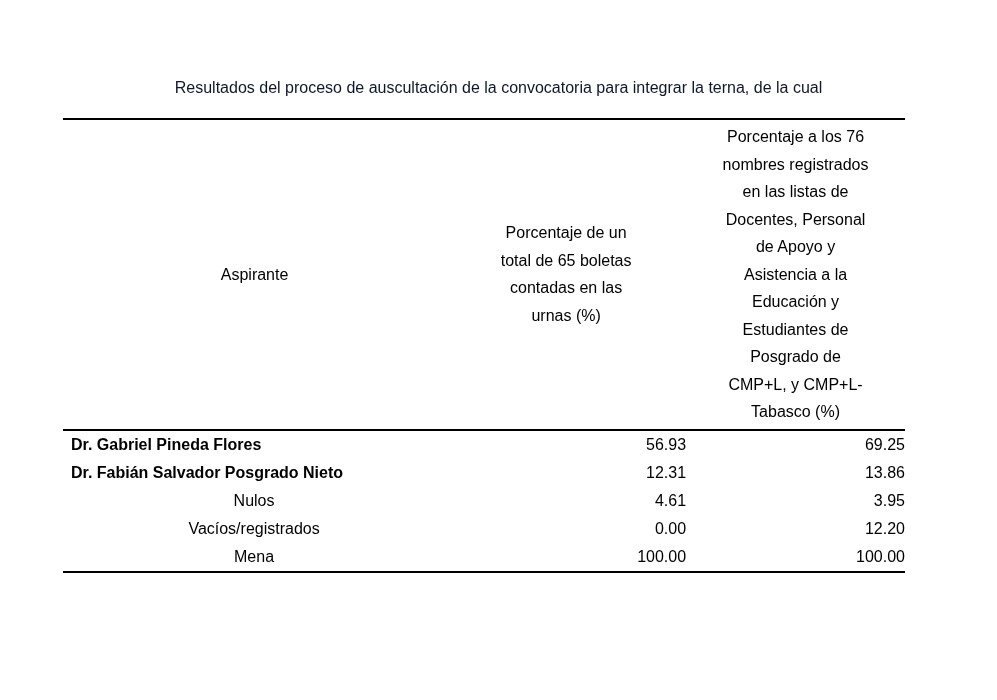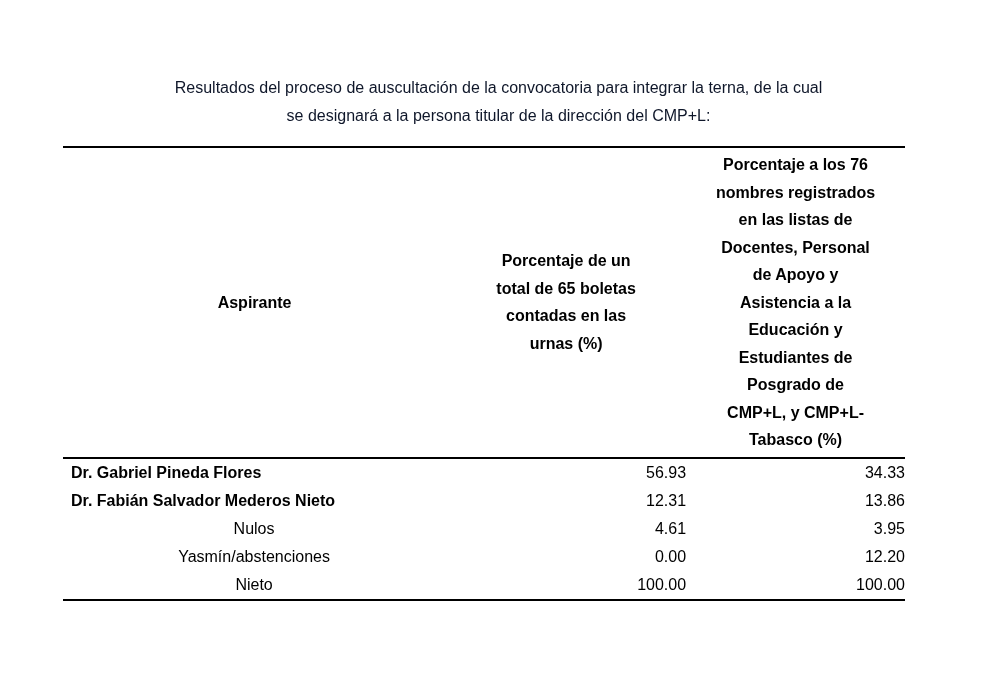--- a/index.html
+++ b/index.html
@@ -32,21 +32,21 @@
     width: 842px;
     margin: 16px 0 0 63px;
     border-top: 2px solid #000000;
     border-bottom: 2px solid #000000;
   }
   col.c1 { width: 45.5%; }
   col.c2 { width: 28.5%; }
   col.c3 { width: 26%; }
   thead tr { border-bottom: 2px solid #000000; }
   th {
-    font-weight: 700;
+    font-weight: 400;
     font-size: 16px;
     line-height: 27.5px;
     vertical-align: middle;
     text-align: center;
     white-space: pre-line;
     padding: 3px 0;
   }
   tbody td {
     font-size: 16px;
     line-height: 28px;
@@ -69,21 +69,20 @@
     font-weight: 400;
   }
 </style>
 </head>
 <body>
 
 <div class="page">
 
   <div class="doc-title">
     <div>Resultados del proceso de auscultación de la convocatoria para integrar la terna, de la cual</div>
-    <div>se designará a la persona titular de la dirección del CMP+L:</div>
   </div>
 
   <table class="results">
     <colgroup>
       <col class="c1">
         <col class="c2">
         <col class="c3">
     </colgroup>
     <thead>
       <tr>
@@ -102,38 +101,38 @@
 Estudiantes de
 Posgrado de
 CMP+L, y CMP+L-
 Tabasco (%)</th>
       </tr>
     </thead>
     <tbody>
       <tr>
         <td class="cell-name">Dr. Gabriel Pineda Flores</td>
         <td class="cell-num">56.93</td>
-        <td class="cell-num">34.33</td>
+        <td class="cell-num">69.25</td>
       </tr>
       <tr>
-        <td class="cell-name">Dr. Fabián Salvador Mederos Nieto</td>
+        <td class="cell-name">Dr. Fabián Salvador Posgrado Nieto</td>
         <td class="cell-num">12.31</td>
         <td class="cell-num">13.86</td>
       </tr>
       <tr>
         <td class="cell-label">Nulos</td>
         <td class="cell-num">4.61</td>
         <td class="cell-num">3.95</td>
       </tr>
       <tr>
-        <td class="cell-label">Yasmín/abstenciones</td>
+        <td class="cell-label">Vacíos/registrados</td>
         <td class="cell-num">0.00</td>
         <td class="cell-num">12.20</td>
       </tr>
       <tr>
-        <td class="cell-label">Nieto</td>
+        <td class="cell-label">Mena</td>
         <td class="cell-num">100.00</td>
         <td class="cell-num">100.00</td>
       </tr>
     </tbody>
   </table>
 
 </div>
 
 </body></html>

